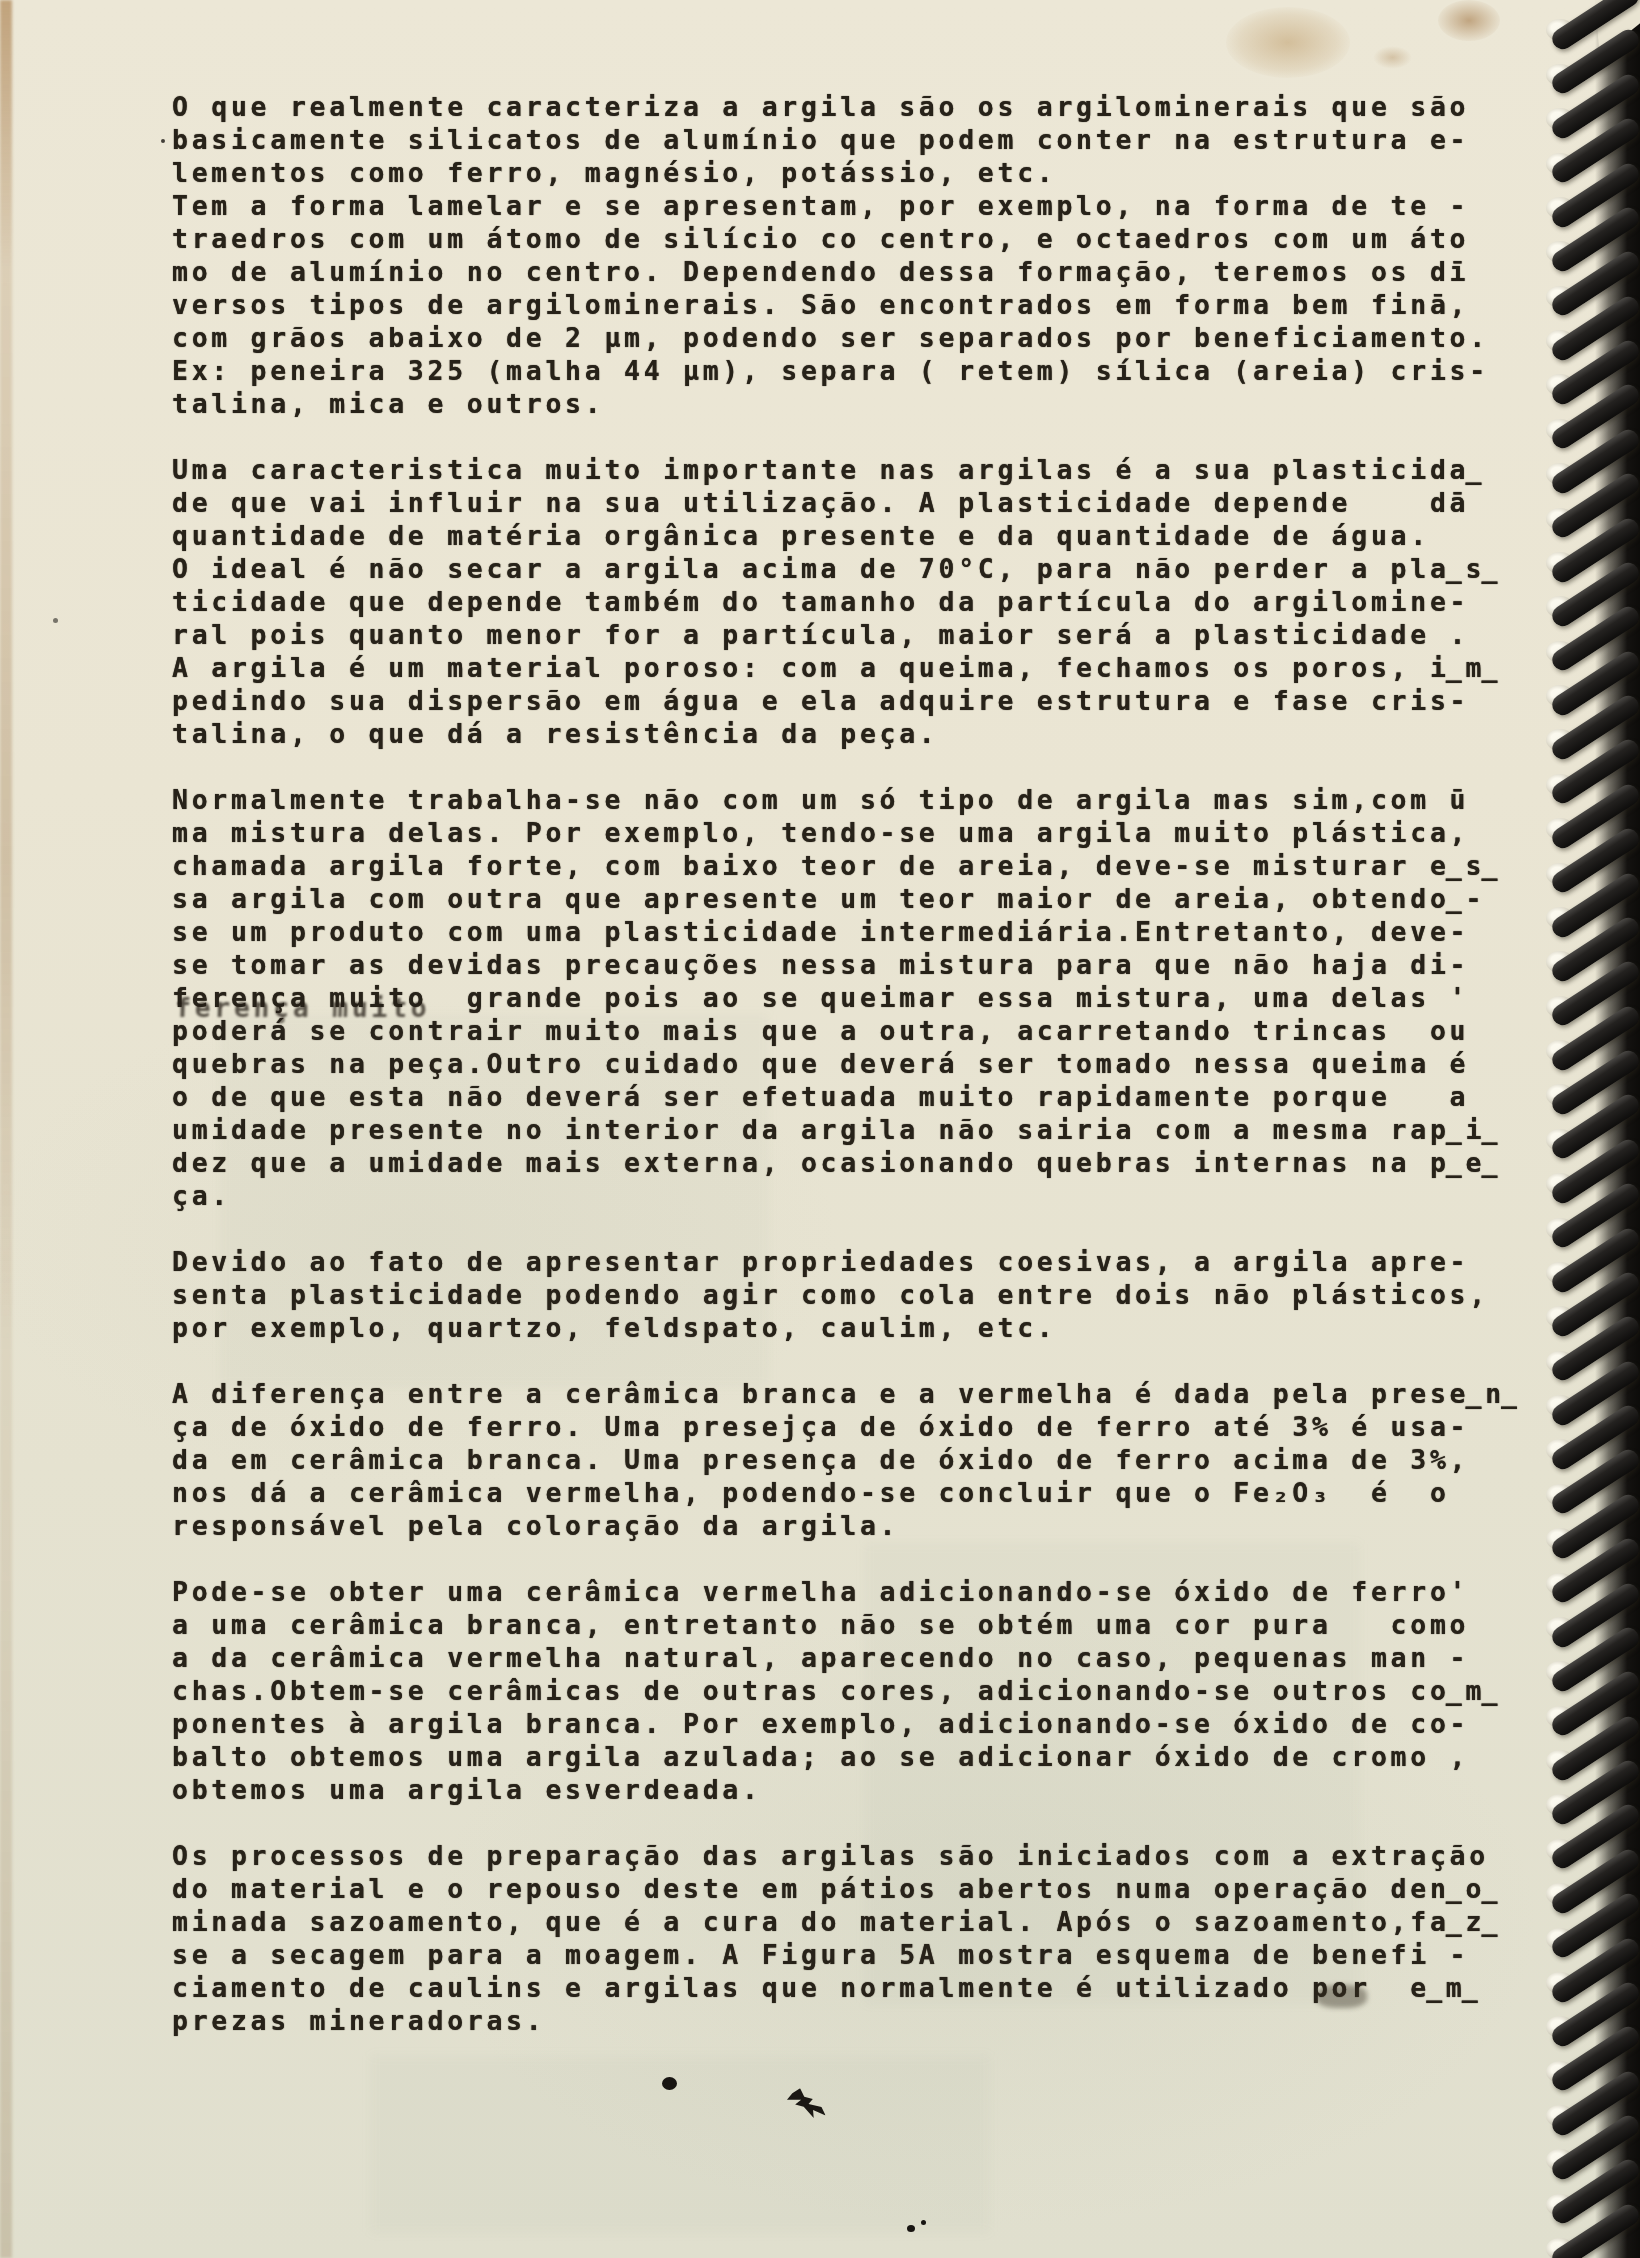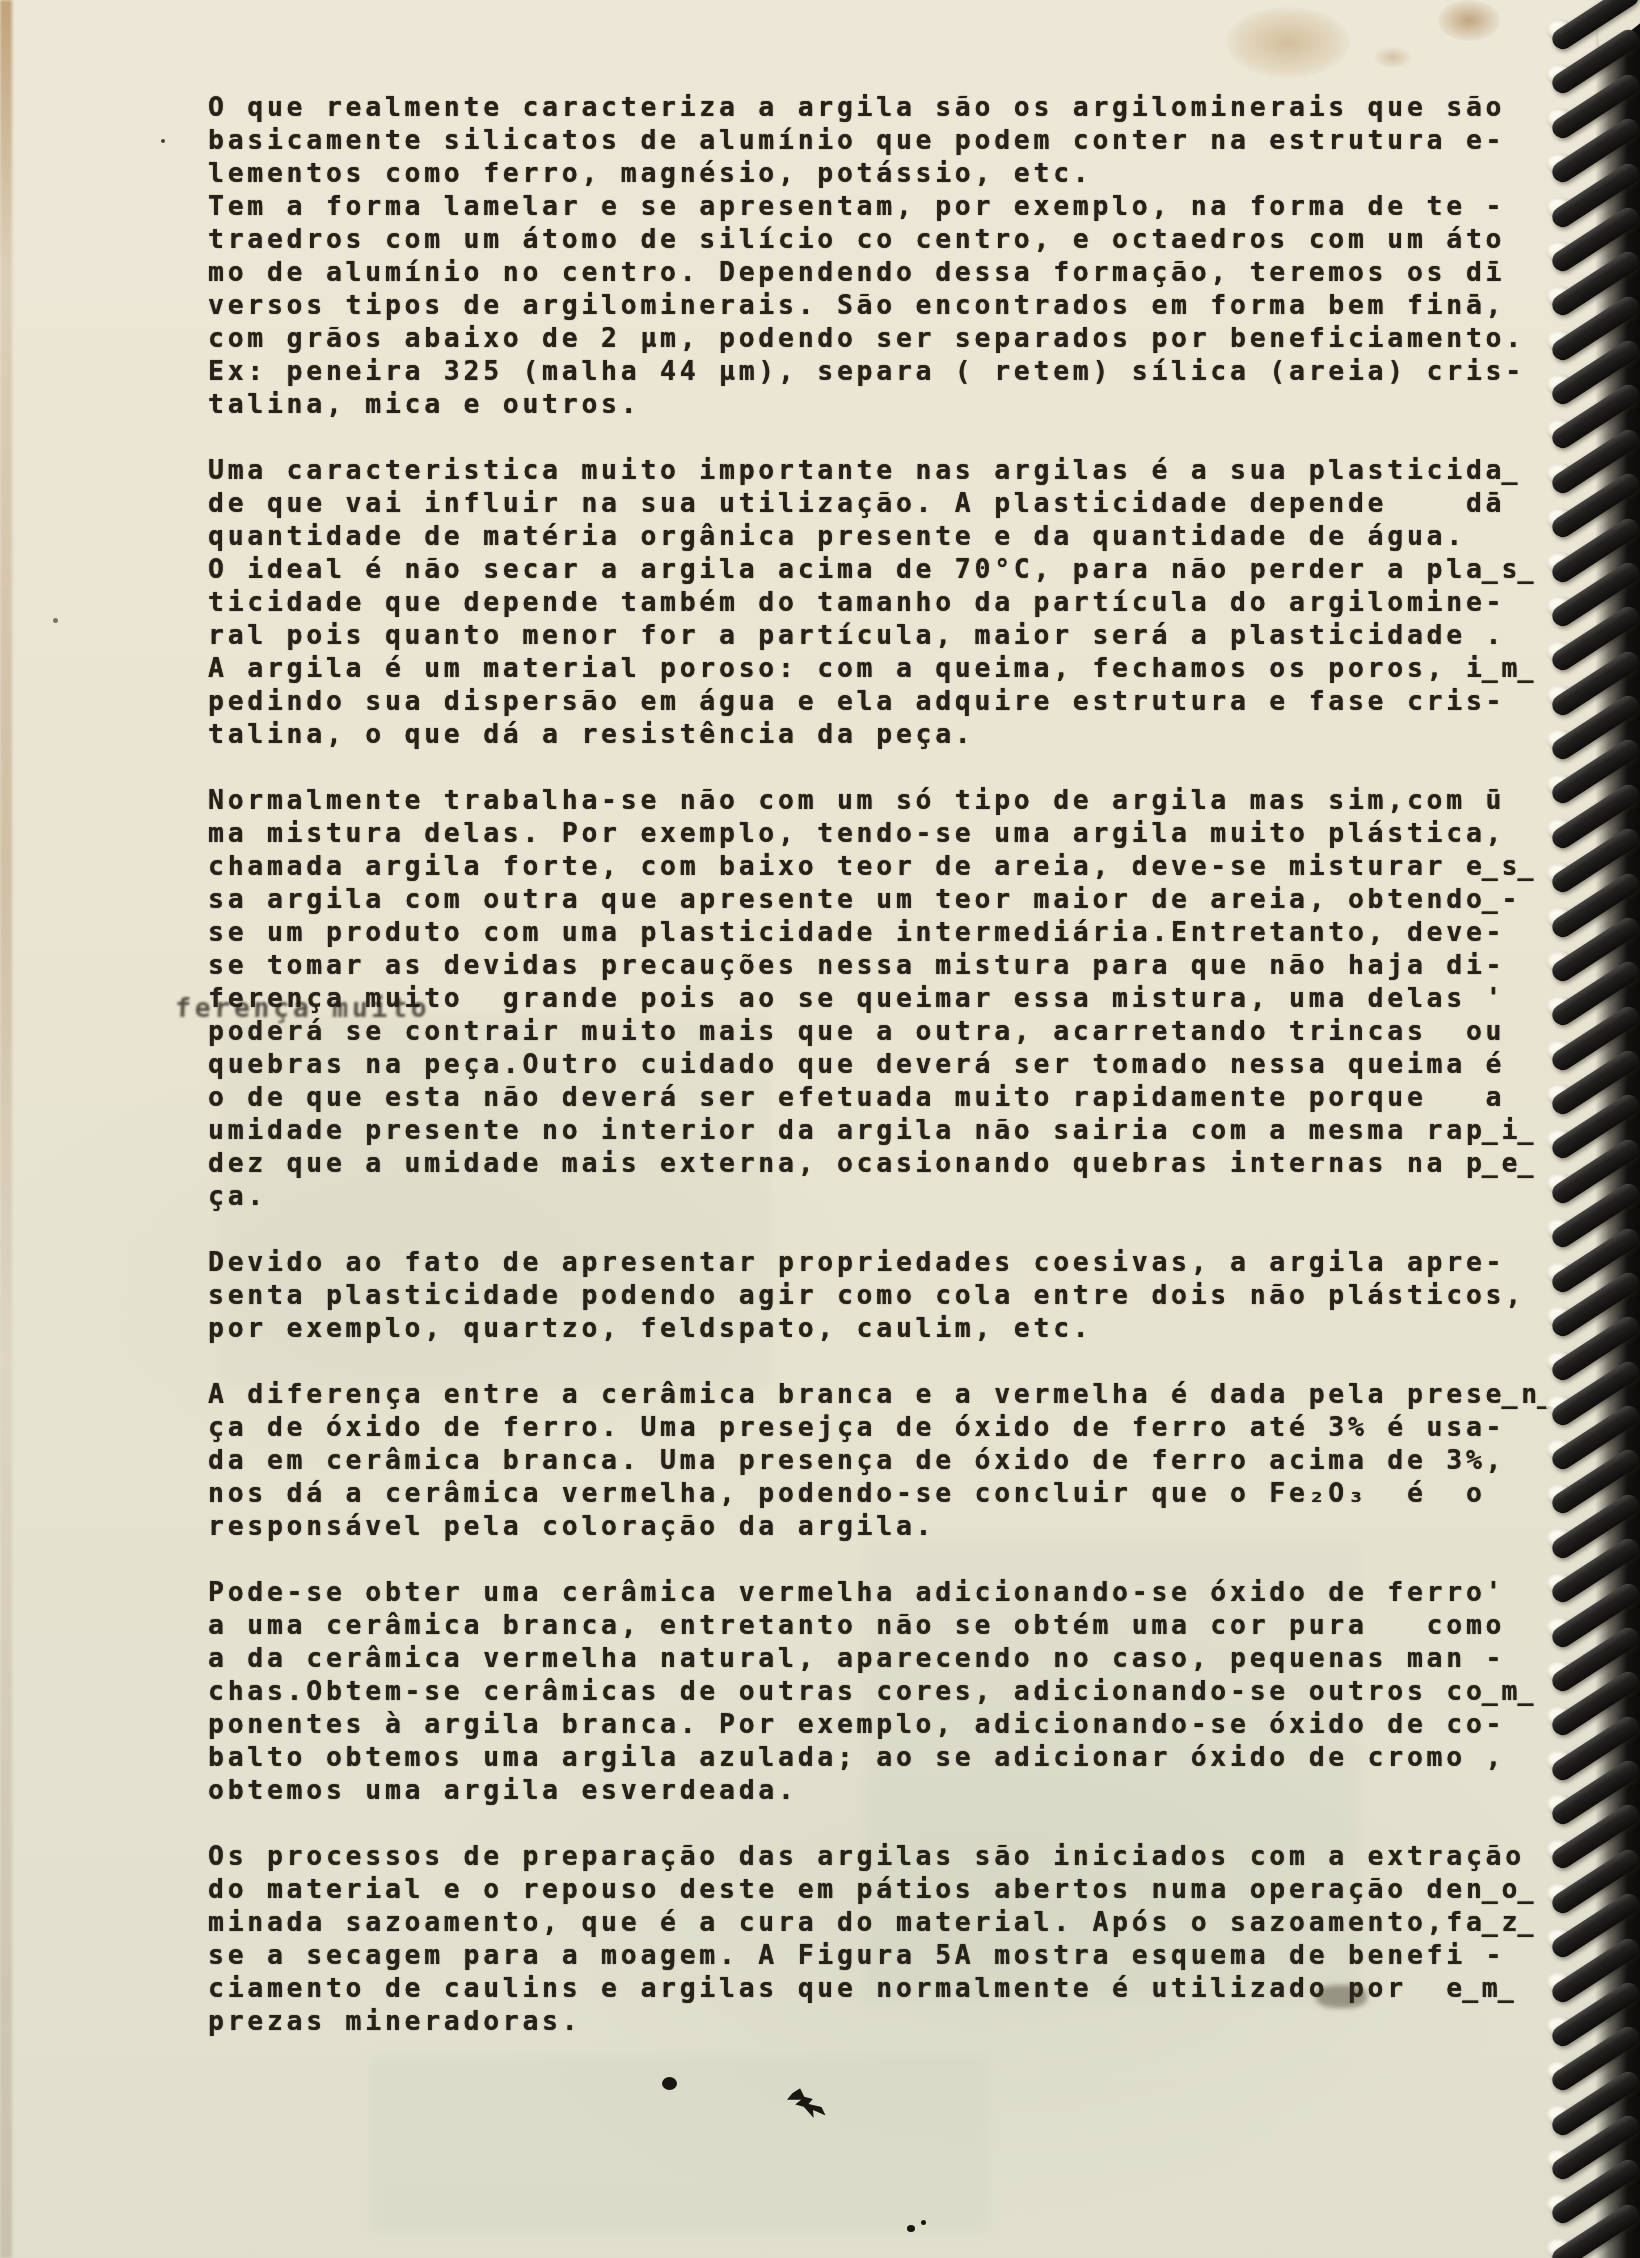--- a/index.html
+++ b/index.html
@@ -37,21 +37,21 @@
     position:absolute;width:28px;height:22px;border-radius:50%;
     background:radial-gradient(ellipse at 40% 40%, rgba(252,250,240,0.95) 25%, rgba(214,210,195,0.8) 55%, rgba(120,112,95,0.35) 78%, rgba(0,0,0,0) 88%);
   }
   .text-column{
     position:absolute;left:172px;top:90px;width:1376px;
     font-size:26.5px;font-weight:bold;line-height:33px;letter-spacing:3.7px;
     color:#272219;white-space:pre;
     text-shadow:0 0 1.1px rgba(40,32,22,0.85);
   }
   .paragraph{margin:0 0 33px 0;}
-  .line{height:33px;margin-left:36px;}
+  .line{height:33px;}
   .overstrike{
     position:absolute;left:175px;top:992px;
     font-size:26.5px;font-weight:bold;letter-spacing:3.7px;color:rgba(35,28,20,0.75);
     white-space:pre;filter:blur(1.1px);transform:skewX(-2deg);
   }
   .stain{position:absolute;border-radius:50%;}
   .stain-a{left:1226px;top:7px;width:124px;height:71px;
     background:radial-gradient(ellipse,rgba(165,115,45,0.35) 0%,rgba(165,115,45,0.12) 55%,rgba(0,0,0,0) 75%);}
   .stain-b{left:1438px;top:0px;width:62px;height:41px;
     background:radial-gradient(ellipse,rgba(140,85,25,0.45) 0%,rgba(140,85,25,0.1) 60%,rgba(0,0,0,0) 78%);}

